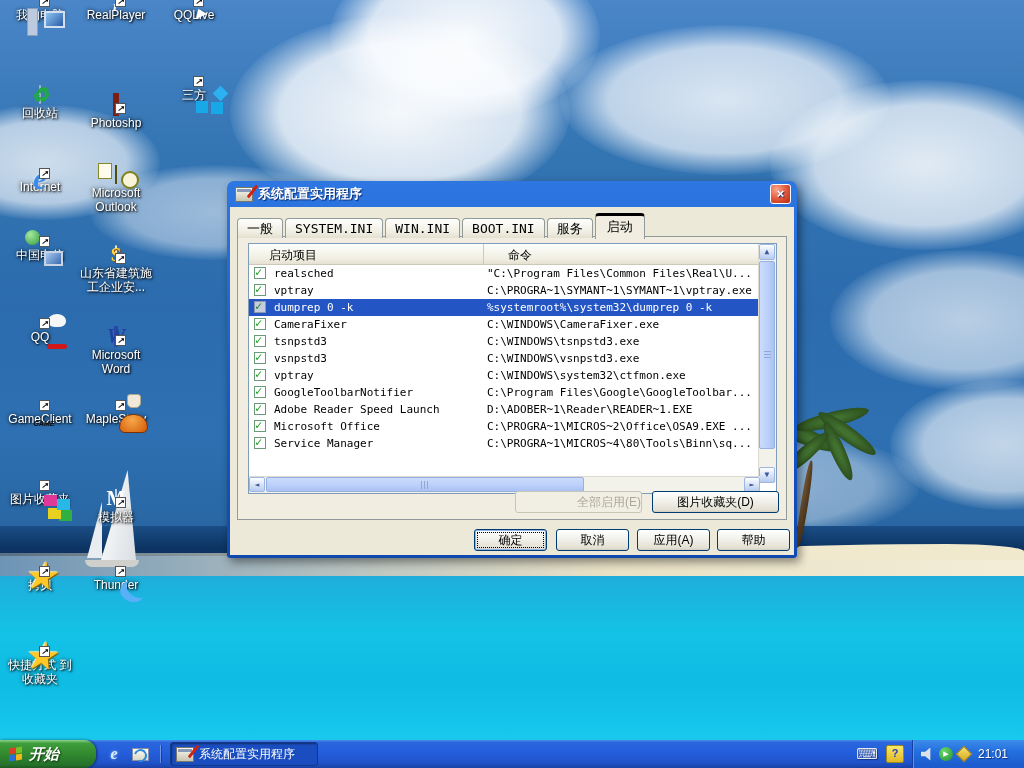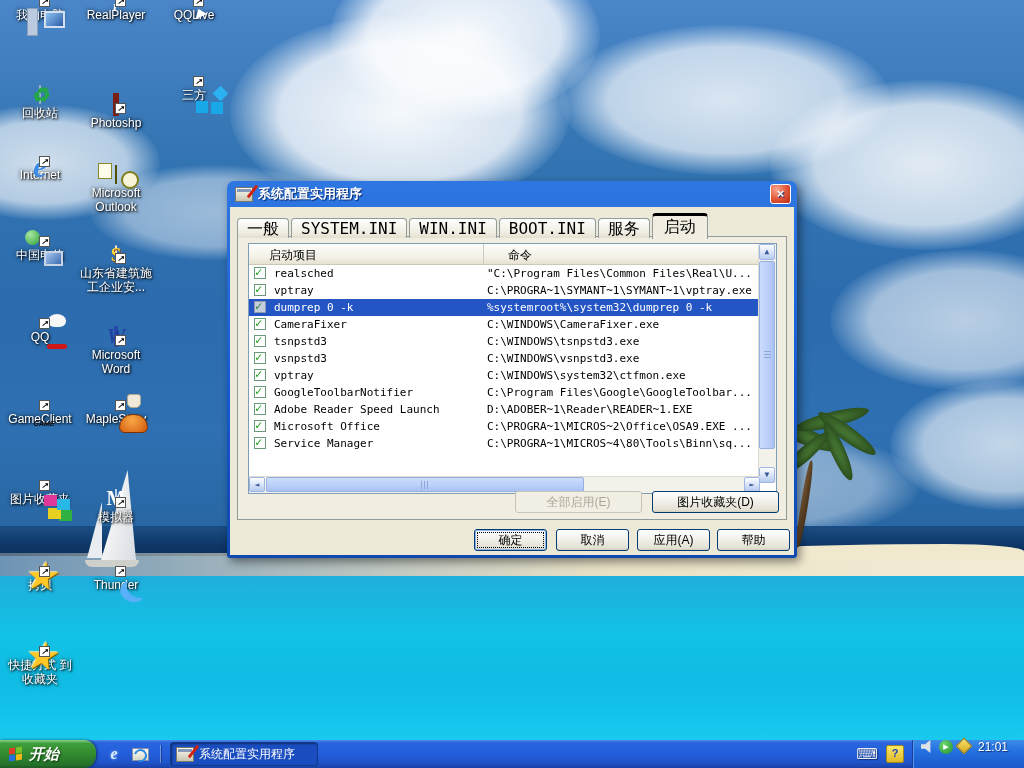--- a/index.html
+++ b/index.html
@@ -117,21 +117,21 @@
     transform:rotate(38deg);border-radius:1px;}
   .closebtn{margin-left:auto;width:21px;height:20px;border-radius:3px;border:1px solid #fff;
     background:radial-gradient(circle at 30% 25%,#F8A890,#E4583C 50%,#B42A10);
     color:#fff;font-size:13px;font-weight:bold;line-height:18px;text-align:center;cursor:pointer;
     box-sizing:border-box;}
   .dbody{position:absolute;left:3px;right:3px;top:26px;bottom:3px;background:#ECE9D8;}
   .tabs{position:absolute;left:7px;top:7px;display:flex;align-items:flex-end;height:24px;z-index:2;}
   .tab{height:19px;line-height:19px;padding:0 9px;margin-right:2px;text-align:center;
     background:linear-gradient(180deg,#FEFEFD,#F0EEE2 70%,#E3E0CF);
     border:1px solid #919B9C;border-bottom:none;border-radius:4px 4px 0 0;
-    font-size:16px;font-family:"DejaVu Sans Mono","Liberation Sans",sans-serif;cursor:pointer;}
+    font-size:13px;font-family:"DejaVu Sans Mono","Liberation Sans",sans-serif;cursor:pointer;}
   .tab.active{height:23px;line-height:22px;background:#F1EEE1;z-index:3;margin-bottom:-1px;
     border-top:3px solid #000000;padding:0 11px;font-weight:normal;}
   .tpage{position:absolute;left:7px;top:29px;width:550px;height:284px;box-sizing:border-box;
     border:1px solid #919B9C;background:#F1EEE1;}
   
   .list{position:absolute;left:10px;top:6px;width:529px;height:251px;background:#fff;
     border:1px solid #7F9DB9;box-sizing:border-box;overflow:hidden;
     font-family:"DejaVu Sans Mono",monospace;font-size:11px;}
   .lhead{position:absolute;left:0;top:0;width:511px;height:20px;display:flex;
     background:linear-gradient(180deg,#FDFDFC,#F2F0E4 70%,#E6E2D2);border-bottom:1px solid #CDC9B8;
@@ -199,21 +199,21 @@
   .taskbtn{position:absolute;left:170px;top:2px;width:148px;height:24px;border-radius:3px;
     background:#1A4EC0;border:1px solid #123A8C;box-shadow:inset 1px 1px 2px rgba(0,0,0,.45);
     display:flex;align-items:center;padding:0 4px;box-sizing:border-box;cursor:pointer;
     color:#fff;font-size:12px;}
   .taskbtn .i-msconfig{margin:0 5px 0 1px;}
   .langbar{position:absolute;right:120px;top:0;height:28px;display:flex;align-items:center;gap:8px;}
   .kbd{color:#E8ECF2;font-size:15px;cursor:pointer;text-shadow:1px 1px 1px #10307A;}
   .helpq{width:16px;height:16px;background:linear-gradient(#FBE868,#E0B828);border:1px solid #A08818;
     border-radius:2px;color:#2040C0;font-weight:bold;font-size:11px;line-height:15px;text-align:center;
     cursor:pointer;}
-  .tray{position:absolute;right:0;top:0;width:112px;height:28px;display:flex;align-items:flex-start;
+  .tray{position:absolute;right:0;top:0;width:112px;height:28px;display:flex;align-items:center;
     background:linear-gradient(180deg,#3C8CE8 0%,#2470E0 40%,#1C5CCE 90%);
     border-left:1px solid #1540A0;box-shadow:inset 1px 0 0 #5A94E8;padding-left:8px;box-sizing:border-box;gap:5px;}
   .spk{width:13px;height:13px;background:#DCE2E8;cursor:pointer;
     clip-path:polygon(0 32%,32% 32%,72% 0,72% 100%,32% 68%,0 68%);}
   .grn{width:14px;height:14px;border-radius:50%;background:radial-gradient(circle at 35% 30%,#6ED86E,#1E8E2E);
     color:#fff;font-size:7px;line-height:14px;text-align:center;cursor:pointer;}
   .ydia{width:10px;height:10px;background:linear-gradient(135deg,#F8E070,#D8A818);transform:rotate(45deg);
     border:1px solid #B08810;cursor:pointer;}
   .clock{color:#fff;font-size:12px;margin-left:3px;text-shadow:1px 1px 1px #10307A;}
 </style>
@@ -263,21 +263,21 @@
     <div class="lbl">回收站</div>
   </div>
   <div class="dsk" style="left:78px;top:96px;">
     <span class="ic i-photoshop"><i class="sc"></i></span>
     <div class="lbl">Photoshp</div>
   </div>
   <div class="dsk" style="left:156px;top:86px;">
     <span class="ic i-sanfang"><i class="sc"></i></span>
     <div class="lbl">三方</div>
   </div>
-  <div class="dsk" style="left:2px;top:166px;text-align:center;">
+  <div class="dsk" style="left:2px;top:178px;text-align:center;">
     <span class="ic i-internet"><i class="g">e</i><i class="sc"></i></span>
     <div class="lbl">Internet</div>
   </div>
   <div class="dsk" style="left:78px;top:166px;">
     <span class="ic i-outlook"></span>
     <div class="lbl">Microsoft Outlook</div>
   </div>
   <div class="dsk" style="left:2px;top:246px;">
     <span class="ic i-telecom"><i class="sc"></i></span>
     <div class="lbl">中国电信</div>
@@ -405,21 +405,21 @@
             <div class="sbtn up">▲</div>
             <div class="thumb"></div>
             <div class="sbtn dn">▼</div>
           </div>
           <div class="hsb">
             <div class="sbtn lf">◄</div>
             <div class="thumb"></div>
             <div class="sbtn rt">►</div>
           </div>
         </div>
-        <div class="btn disabled" style="left:277px;top:254px;width:127px;">全部启用(E)</div>
+        <div class="btn disabled" style="left:277px;top:254px;width:127px;text-align:right;">全部启用(E)</div>
         <div class="btn" style="left:414px;top:254px;width:127px;">图片收藏夹(D)</div>
       </div>
       <div class="btn default" style="left:244px;top:322px;width:73px;">确定</div>
       <div class="btn" style="left:326px;top:322px;width:73px;">取消</div>
       <div class="btn" style="left:407px;top:322px;width:73px;">应用(A)</div>
       <div class="btn" style="left:487px;top:322px;width:73px;">帮助</div>
     </div>
   </div>
 
   <div class="taskbar">

